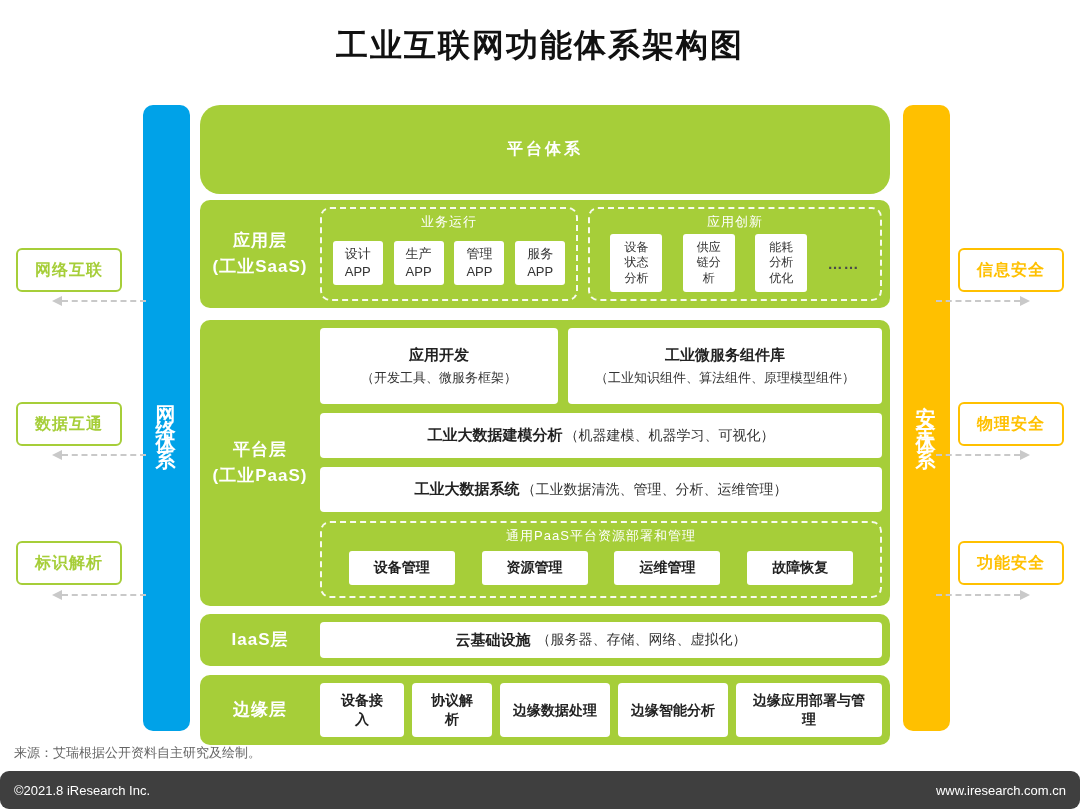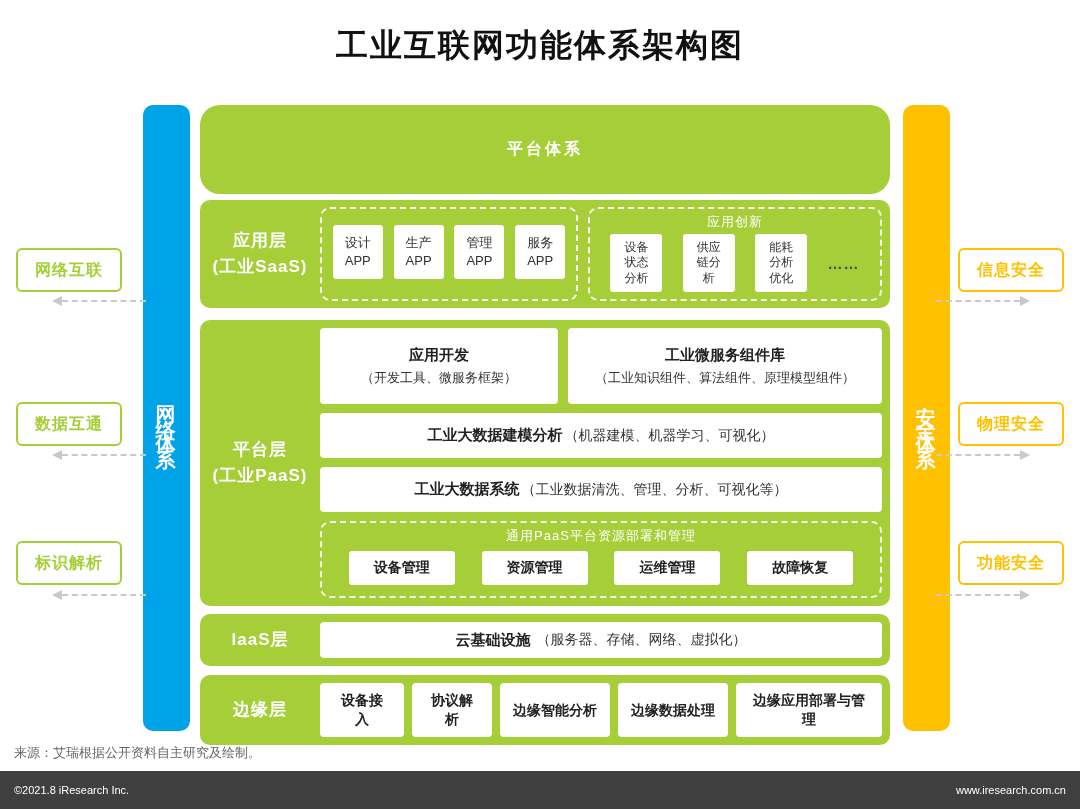--- a/index.html
+++ b/index.html
@@ -64,21 +64,21 @@
     border: 2px dashed rgba(255,255,255,.92); border-radius: 10px;
     display: flex; flex-direction: column; box-sizing: border-box;
   }
   .group-title { text-align: center; color: #fff; font-size: 13px; padding-top: 4px; letter-spacing: 1px; }
   .group-items { flex: 1; display: flex; align-items: center; justify-content: space-evenly; padding-bottom: 4px; }
   
   .layer.app { height: 108px; margin-bottom: 12px; }
   .app .layer-content { flex: 1; display: flex; gap: 10px; padding: 7px 8px 7px 0; }
   .g-business { width: 258px; }
   .g-innovation { flex: 1; }
-  .app-box   { width: 50px; height: 54px; font-size: 13px; line-height: 1.35; }
+  .app-box   { width: 50px; height: 44px; font-size: 13px; line-height: 1.35; }
   .innov-box { width: 52px; height: 58px; font-size: 12px; line-height: 1.3; }
   .ellipsis  { color: #4a4a4a; font-size: 15px; font-weight: bold; letter-spacing: 1px; }
   
   .layer.paas { height: 286px; margin-bottom: 8px; }
   .paas .layer-content { flex: 1; display: flex; flex-direction: column; gap: 9px; padding: 8px 8px 8px 0; }
   .paas-row1 { display: flex; gap: 10px; height: 76px; }
   .pbox {
     background: #fff; border-radius: 4px; display: flex; flex-direction: column;
     align-items: center; justify-content: center; gap: 4px; text-align: center;
   }
@@ -107,21 +107,21 @@
   .layer.edge { height: 70px; }
   .edge-items { flex: 1; display: flex; gap: 8px; margin: 8px 8px 8px 0; }
   .ebox { border-radius: 4px; font-size: 14px; font-weight: bold; color: #222; line-height: 1.35; }
   .e0 { width: 84px; } .e1 { width: 80px; } .e2 { width: 110px; } .e3 { width: 110px; } .e4 { flex: 1; }
   
   .source { position: absolute; left: 14px; top: 744px; font-size: 13px; color: #666; }
   .footer {
     position: absolute; left: 0; right: 0; bottom: 0; height: 38px;
     background: var(--footer-bg, #3f3f3f); color: #fff;
     display: flex; align-items: center; justify-content: space-between;
-    padding: 0 14px; font-size: 11px; box-sizing: border-box;
+    padding: 0 14px; font-size: 13px; box-sizing: border-box; border-radius: 9px;
   }
 </style>
 </head>
 <body>
 
 <div class="stage">
 
   <h1 class="title">工业互联网功能体系架构图</h1>
 
   <div class="vbar left">
@@ -160,20 +160,21 @@
 
   <div class="main">
 
     <div class="banner">平台体系</div>
 
     <section class="layer app">
       <div class="layer-label">应用层
 (工业SaaS)</div>
       <div class="layer-content">
         <div class="dashed-group g-business">
+          <div class="group-title">业务运行</div>
           <div class="group-items">
             <div class="wbox app-box">设计
 APP</div>
             <div class="wbox app-box">生产
 APP</div>
             <div class="wbox app-box">管理
 APP</div>
             <div class="wbox app-box">服务
 APP</div>
           </div>
@@ -209,21 +210,21 @@
             <div class="ptitle">工业微服务组件库</div>
             <div class="pdesc">（工业知识组件、算法组件、原理模型组件）</div>
           </div>
         </div>
         <div class="hrow">
           <span class="ptitle">工业大数据建模分析</span>
           <span class="pdesc">（机器建模、机器学习、可视化）</span>
         </div>
         <div class="hrow">
           <span class="ptitle">工业大数据系统</span>
-          <span class="pdesc">（工业数据清洗、管理、分析、可视化等）</span>
+          <span class="pdesc">（工业数据清洗、管理、分析、运维管理）</span>
         </div>
         <div class="dashed-group paas-group">
           <div class="group-title">通用PaaS平台资源部署和管理</div>
           <div class="group-items">
             <div class="wbox mbox">设备管理</div>
             <div class="wbox mbox">资源管理</div>
             <div class="wbox mbox">运维管理</div>
             <div class="wbox mbox">故障恢复</div>
           </div>
         </div>
@@ -238,22 +239,22 @@
       </div>
     </section>
 
     <section class="layer edge">
       <div class="layer-label">边缘层</div>
       <div class="edge-items">
         <div class="wbox ebox e0">设备接
 入</div>
         <div class="wbox ebox e1">协议解
 析</div>
+        <div class="wbox ebox e2">边缘数据处理</div>
         <div class="wbox ebox e3">边缘智能分析</div>
-        <div class="wbox ebox e2">边缘数据处理</div>
         <div class="wbox ebox e4">边缘应用部署与管
 理</div>
       </div>
     </section>
 
   </div>
 
   <div class="source">来源：艾瑞根据公开资料自主研究及绘制。</div>
 
   <div class="footer">

